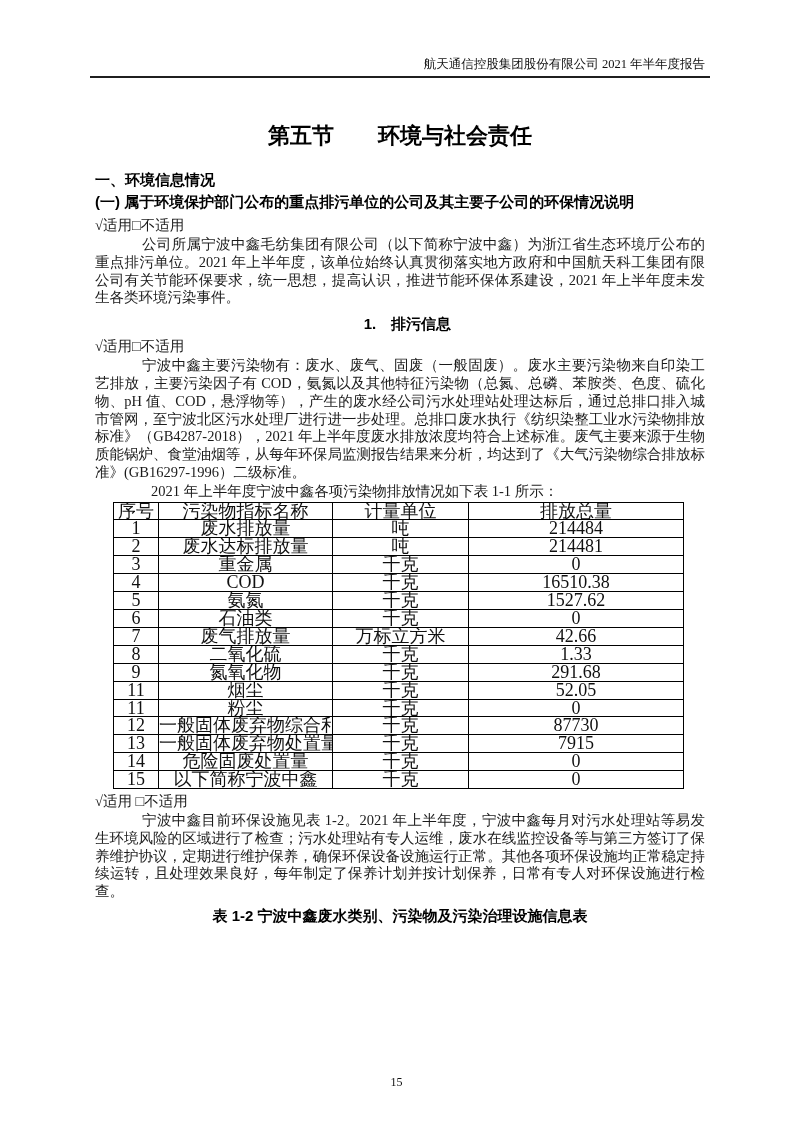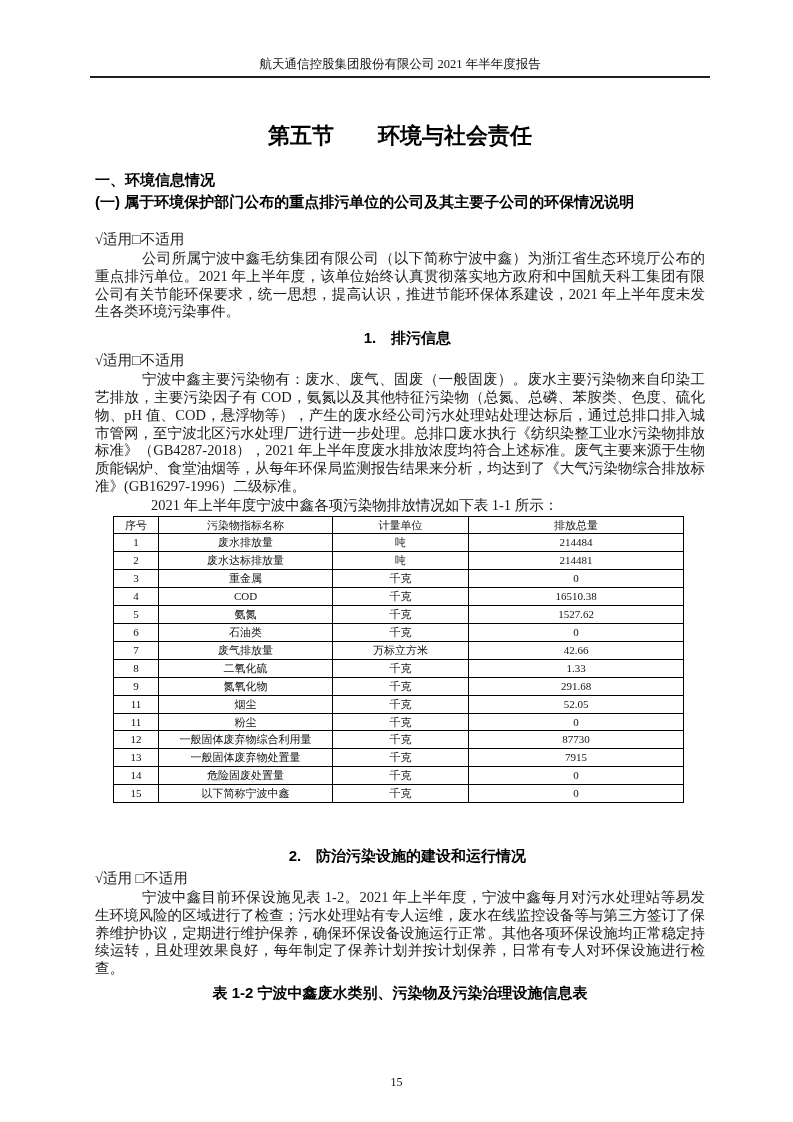--- a/index.html
+++ b/index.html
@@ -8,21 +8,21 @@
     width: 793px;
     height: 1122px;
     background: #ffffff;
     box-sizing: border-box;
     padding: 56px 88px 0 95px;
     font-family: "Liberation Serif", "DejaVu Serif", serif;
     color: #1a1a1a;
     overflow: hidden;
   }
   .header-text {
-    text-align: center;
+    text-align: right;
     font-size: 12.5px;
     line-height: 16px;
     color: #111;
   }
   .header-rule {
     border: none;
     border-bottom: 2px solid #1f1f1f;
     margin: 4px -5px 0 -5px;
   }
   .doc-title {
@@ -37,21 +37,21 @@
   }
   .sec-heading {
     margin: 21px 0 0 0;
     font-family: "Liberation Sans", "DejaVu Sans", sans-serif;
     font-weight: bold;
     font-size: 15px;
     line-height: 20px;
     color: #000;
   }
   .sub-heading {
-    margin: 2px 0 18px 0;
+    margin: 2px 0 4px 0;
     font-family: "Liberation Sans", "DejaVu Sans", sans-serif;
     font-weight: bold;
     font-size: 15px;
     line-height: 20px;
     color: #000;
   }
   .applicability {
     margin-top: 3px;
     font-size: 14.5px;
     line-height: 18px;
@@ -77,21 +77,21 @@
     margin: 1px 0 0 0;
     font-size: 14.5px;
     line-height: 17.8px;
     text-indent: 56px;
   }
   table.emissions {
     margin: 1px 0 0 18px;
     width: 570px;
     border-collapse: collapse;
     table-layout: fixed;
-    font-size: 11px;
+    font-size: 18px;
   }
   table.emissions th, table.emissions td {
     border: 1px solid #000;
     text-align: center;
     vertical-align: middle;
     padding: 0;
     height: 16.9px;
     line-height: 16.9px;
     font-weight: normal;
     white-space: nowrap;
@@ -248,21 +248,20 @@
         </tr>
         <tr>
           <td>15</td>
           <td>以下简称宁波中鑫</td>
           <td>千克</td>
           <td>0</td>
         </tr>
       </tbody>
   </table>
 
-  <h3 class="item-heading sec2-gap"><span class="item-num">2.</span><span>防治污染设施的建设和运行情况</span></h3>
 
   <div class="applicability">√适用 □不适用</div>
 
   <p class="para">宁波中鑫目前环保设施见表 1-2。2021 年上半年度，宁波中鑫每月对污水处理站等易发生环境风险的区域进行了检查；污水处理站有专人运维，废水在线监控设备等与第三方签订了保养维护协议，定期进行维护保养，确保环保设备设施运行正常。其他各项环保设施均正常稳定持续运转，且处理效果良好，每年制定了保养计划并按计划保养，日常有专人对环保设施进行检查。</p>
 
   <p class="table-caption">表 1-2 宁波中鑫废水类别、污染物及污染治理设施信息表</p>
 
   <div class="page-number">15</div>
 
 </div>

